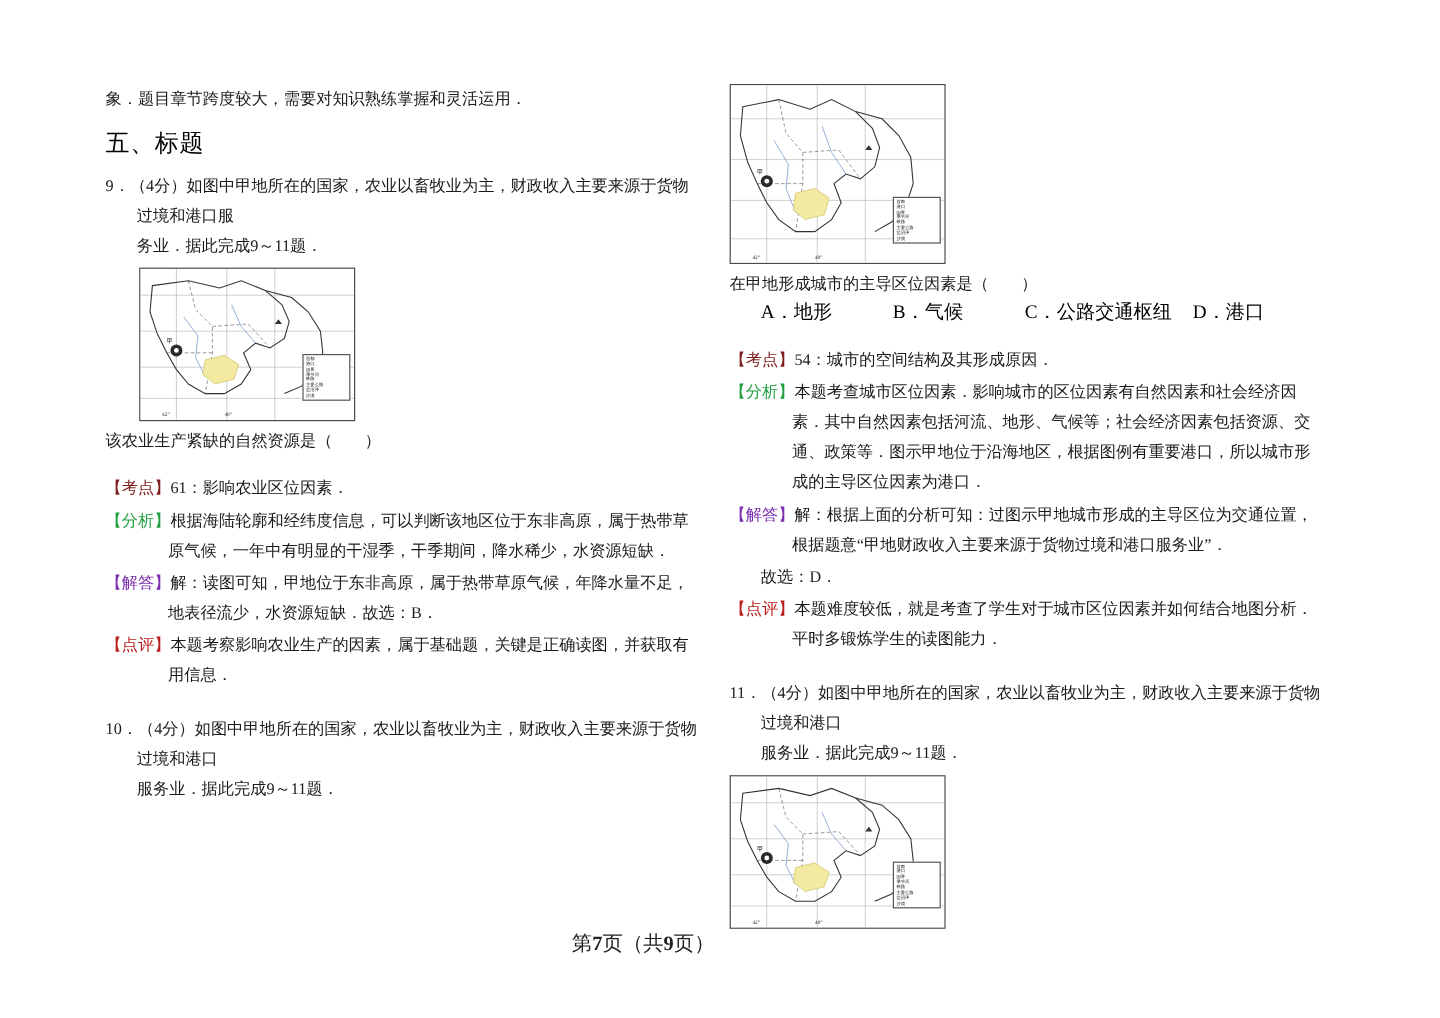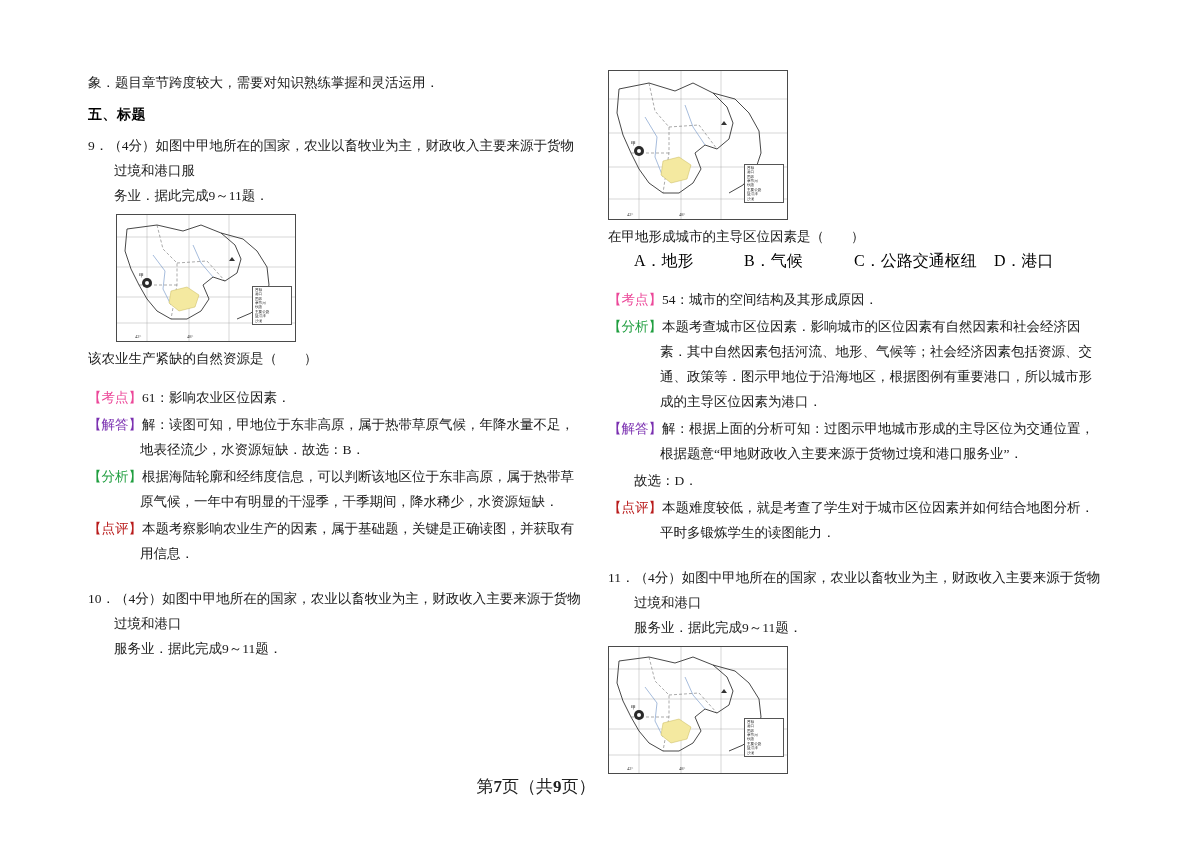--- a/index.html
+++ b/index.html
@@ -31,28 +31,28 @@
   }
   .indent-hang{
     padding-left:26px;
     text-indent:-26px;
   }
   .indent2{padding-left:26px;}
   .para{margin-bottom:2px;}
   .block{margin-bottom:11px;}
 
   .tag{font-weight:normal;}
-  .tag-blue{color:#ec4899;}
+  .tag-blue{color:#7f1d1d;}
   .tag-green{color:#1f9e3f;}
   .tag-purple{color:#7a2fb0;}
   .tag-orange{color:#b91c1c;}
 
   .section-title{
-    font-size:14px;
-    font-weight:bold;
+    font-size:20px;
+    font-weight:normal;
     margin-bottom:9px;
     letter-spacing:0.5px;
   }
 
   .opts{
     display:flex;
     font-size:16px;
     line-height:24px;
     padding-left:26px;
   }
@@ -172,25 +172,25 @@
       <div class="line" style="padding-left:0;">该农业生产紧缺的自然资源是（　　）</div>
 
 
       <div style="height:14px;"></div>
 
       <div class="line indent-hang para" style="padding-left:52px;text-indent:-52px;">
         <span class="tag tag-blue">【考点】</span><span>61：影响农业区位因素．</span>
       </div>
 
       <div class="line indent-hang para" style="padding-left:52px;text-indent:-52px;">
+        <span class="tag tag-green">【分析】</span><span>根据海陆轮廓和经纬度信息，可以判断该地区位于东非高原，属于热带草原气候，一年中有明显的干湿季，干季期间，降水稀少，水资源短缺．</span>
+      </div>
+
+      <div class="line indent-hang para" style="padding-left:52px;text-indent:-52px;">
         <span class="tag tag-purple">【解答】</span><span>解：读图可知，甲地位于东非高原，属于热带草原气候，年降水量不足，地表径流少，水资源短缺．故选：B．</span>
-      </div>
-
-      <div class="line indent-hang para" style="padding-left:52px;text-indent:-52px;">
-        <span class="tag tag-green">【分析】</span><span>根据海陆轮廓和经纬度信息，可以判断该地区位于东非高原，属于热带草原气候，一年中有明显的干湿季，干季期间，降水稀少，水资源短缺．</span>
       </div>
 
       <div class="line indent-hang para" style="padding-left:52px;text-indent:-52px;">
         <span class="tag tag-orange">【点评】</span><span>本题考察影响农业生产的因素，属于基础题，关键是正确读图，并获取有用信息．</span>
       </div>
     </div>
 
     <div style="height:18px;"></div>
 
     <div>

